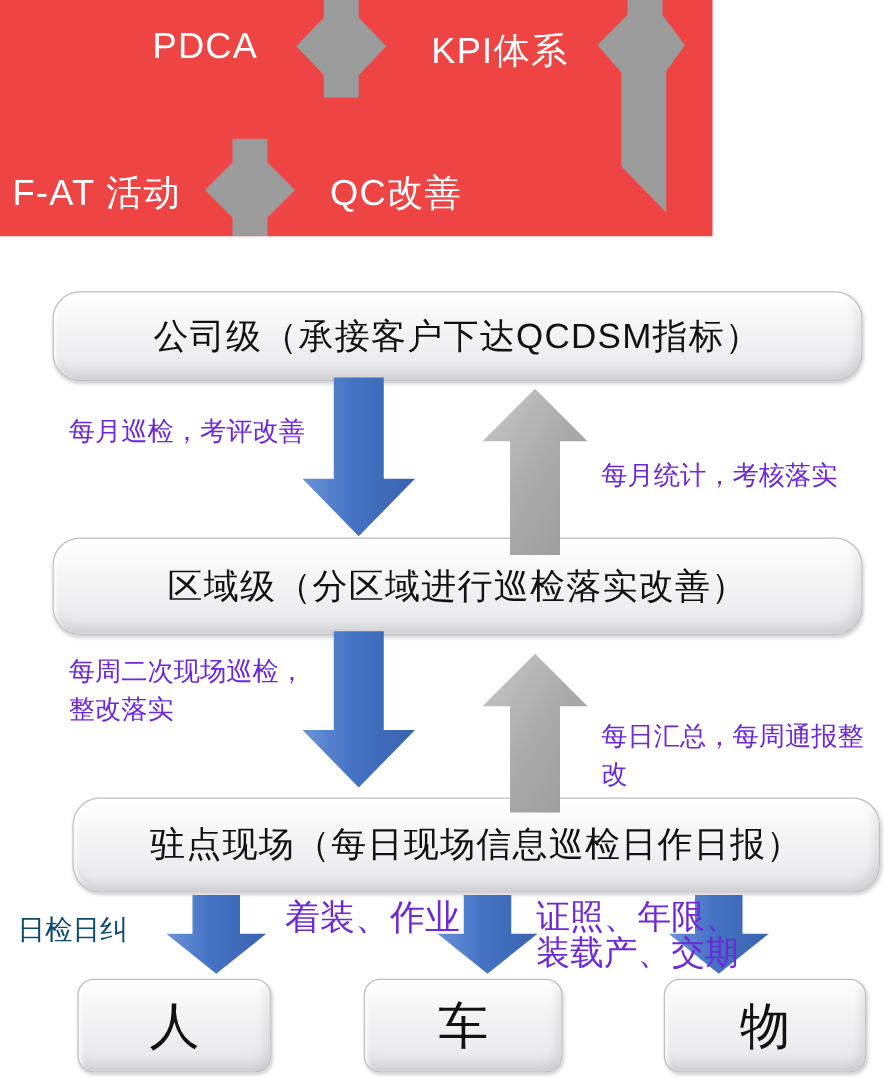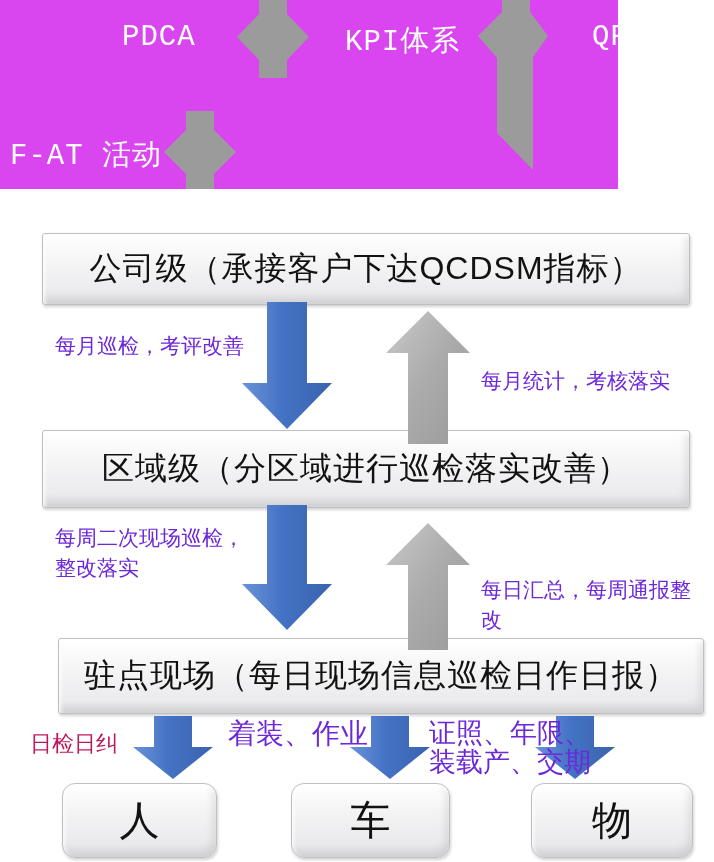--- a/index.html
+++ b/index.html
@@ -3,71 +3,71 @@
 <meta charset="utf-8">
 <style>
   html,body{margin:0;padding:0;background:#ffffff;}
   .canvas{
     position:relative;width:714px;height:862px;overflow:hidden;
     background:#ffffff;
     font-family:"Liberation Sans","DejaVu Sans",sans-serif;
     color:#1a1a1a;
   }
   
-  .banner{position:absolute;left:0;top:0;width:618px;height:189px;background:#d946ef;font-family:Liberation Mono, monospace;}
+  .banner{position:absolute;left:0;top:0;width:570px;height:189px;background:#ef4444;}
   .banner svg{position:absolute;left:0;top:0;}
   .banner-label{
     position:absolute;color:#ffffff;font-size:29px;letter-spacing:1px;white-space:nowrap;
   }
   
   .level-box{
-    position:absolute;border-radius:3px;
+    position:absolute;border-radius:22px;
     background:linear-gradient(180deg,#ffffff 0%,#f5f5f6 40%,#e7e7ea 100%);
     border:1px solid #bfbfc2;
     box-shadow:inset 2px 3px 4px rgba(255,255,255,.95),
                inset -3px -6px 9px rgba(0,0,0,.10),
                1px 2px 3px rgba(0,0,0,.18);
     display:flex;align-items:center;justify-content:center;
-    font-size:32px;color:#121212;letter-spacing:1px;white-space:nowrap;
+    font-size:28px;color:#121212;letter-spacing:1px;white-space:nowrap;
   }
   .target-box{
     position:absolute;border-radius:13px;
     background:linear-gradient(180deg,#ffffff 0%,#f3f3f4 40%,#e6e6e9 100%);
     border:1px solid #bfbfc2;
     box-shadow:inset 2px 3px 4px rgba(255,255,255,.95),
                inset -3px -6px 9px rgba(0,0,0,.10),
                1px 2px 3px rgba(0,0,0,.18);
     display:flex;align-items:center;justify-content:center;
     font-size:40px;color:#121212;
   }
   
   .arrows{position:absolute;left:0;top:0;pointer-events:none;}
   
   .flow-note{position:absolute;font-size:21px;line-height:30px;color:#6d28d9;white-space:nowrap;}
   .side-note{
-    position:absolute;font-size:22px;color:#be185d;white-space:nowrap;
+    position:absolute;font-size:22px;color:#0c4a6e;white-space:nowrap;
     font-family:Liberation Sans, sans-serif;
-    margin-left:16px;
   }
 </style>
 </head>
 <body>
 
 <div class="canvas">
 
   <header class="banner">
     <svg width="714" height="189" viewBox="0 0 714 189">
       <path fill="#9b9b9b" d="M259,0 L287,0 L287,14 L309,37 L287,60 L287,78 L259,78 L259,60 L237,37 L259,14 Z"></path>
       <path fill="#9b9b9b" d="M502,0 L530,0 L530,12 L548,36 L533,57 L533,170 L497,133 L497,58 L478,36 L502,12 Z"></path>
       <path fill="#9b9b9b" d="M186,111 L214,111 L214,130 L236,152 L214,174 L214,189 L186,189 L186,174 L164,152 L186,130 Z"></path>
     </svg>
     <span class="banner-label" style="left:122px;top:21px">PDCA</span>
     <span class="banner-label" style="left:345px;top:21px">KPI体系</span>
     <span class="banner-label" style="left:592px;top:21px">QRQC</span>
     <span class="banner-label" style="left:10px;top:135px">F-AT 活动</span>
+    <span class="banner-label" style="left:264px;top:135px">QC改善</span>
   </header>
 
   <div class="level-box" style="left:42px;top:233px;width:646px;height:70px">
     <span>公司级（承接客户下达QCDSM指标）</span>
   </div>
 
   <div class="level-box" style="left:42px;top:430px;width:646px;height:76px">
     <span>区域级（分区域进行巡检落实改善）</span>
   </div>
 

